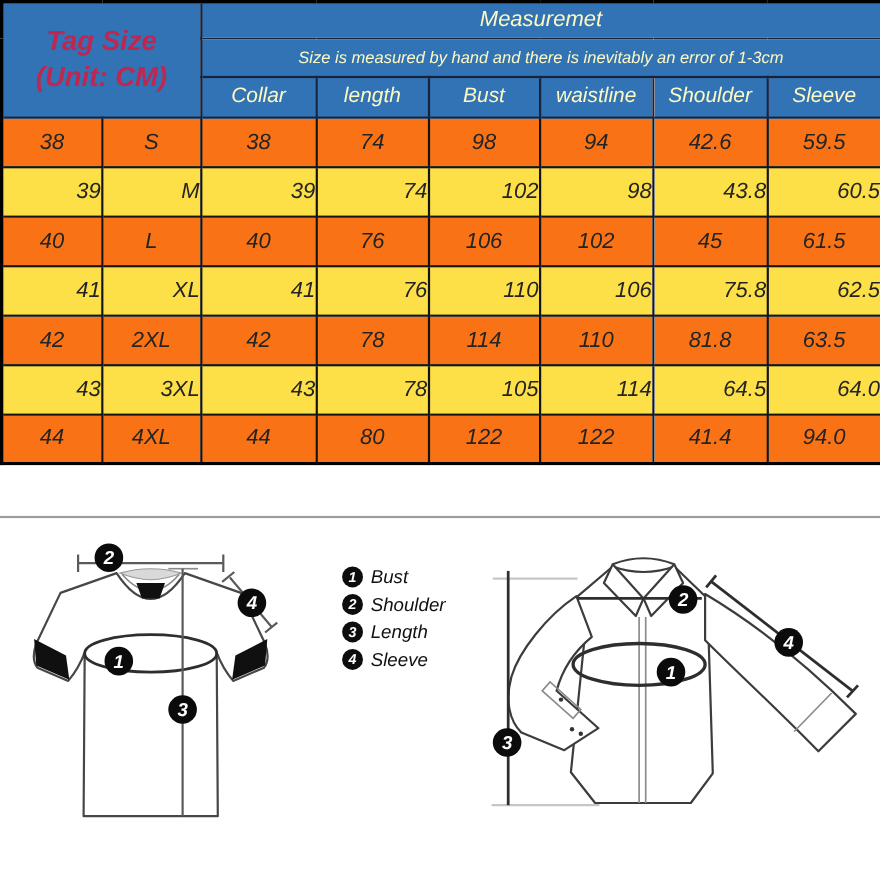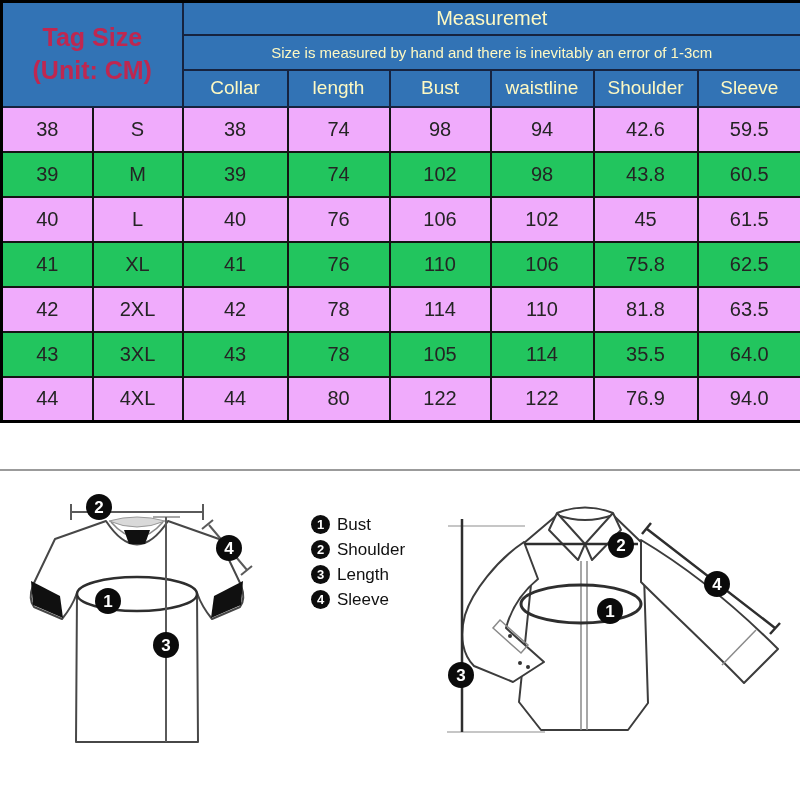--- a/index.html
+++ b/index.html
@@ -1,34 +1,34 @@
 <!DOCTYPE html>
 <html><head>
 <meta charset="utf-8">
 <style>
   html,body{margin:0;padding:0;width:800px;height:800px;background:#ffffff;
     font-family:"Liberation Sans", sans-serif;overflow:hidden;}
-  .page{width:740px;height:800px;}
+  .page{width:740px;height:800px;font-style:italic;}
 
   
   table.size-table{width:800px;border-collapse:collapse;table-layout:fixed;
     border:3px solid #000;}
   table.size-table td{border:2px solid #16233f;text-align:center;vertical-align:middle;
     padding:0;overflow:hidden;}
   td.hcell{background:#3273b5;color:#fef9c3;}
   td.tagsize{background:#3273b5;color:#bf2750;font-size:25px;font-weight:bold;line-height:33px;}
   tr.hdr1{height:33px;}
   tr.hdr2{height:35px;margin-top:38px;}
   tr.hdr3{height:37px;margin-top:45px;}
   td.meas{font-size:20px;}
   td.note{font-size:15px;}
   td.colhead{font-size:19px;}
   tr.drow{height:45px;font-size:20px;color:#242424;}
-  tr.r-light td{background:#f0abfc;}
-  tr.r-tan td{background:#22c55e;}
+  tr.r-light td{background:#f97316;}
+  tr.r-tan td{background:#fde047;text-align:right;}
   tr.drow td{border-color:#141414;}
 
   
   .diagram-section{position:relative;width:800px;height:380px;background:#fff;}
   .divider{position:absolute;top:46px;left:0;width:800px;height:0;
     border-top:2px solid #9b9b9b;}
   .diagram-svg{position:absolute;left:0;top:0;width:800px;height:380px;}
 
   .legend{position:absolute;left:311px;top:92px;}
   .legend-item{display:flex;align-items:center;height:19px;margin-bottom:6px;}
@@ -135,31 +135,31 @@
         <td>81.8</td>
         <td>63.5</td>
       </tr>
       <tr class="drow r-tan">
         <td>43</td>
         <td>3XL</td>
         <td>43</td>
         <td>78</td>
         <td>105</td>
         <td>114</td>
-        <td>35.5</td>
+        <td>64.5</td>
         <td>64.0</td>
       </tr>
       <tr class="drow r-light">
         <td>44</td>
         <td>4XL</td>
         <td>44</td>
         <td>80</td>
         <td>122</td>
         <td>122</td>
-        <td>76.9</td>
+        <td>41.4</td>
         <td>94.0</td>
       </tr>
     </tbody>
   </table>
 
   <div class="diagram-section">
     <div class="divider"></div>
 
     <svg class="diagram-svg" viewBox="0 420 800 380">
 

